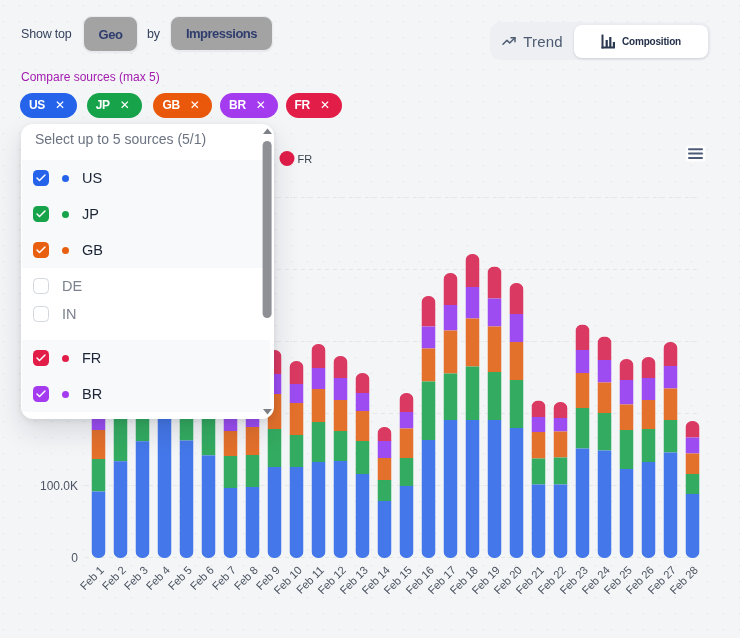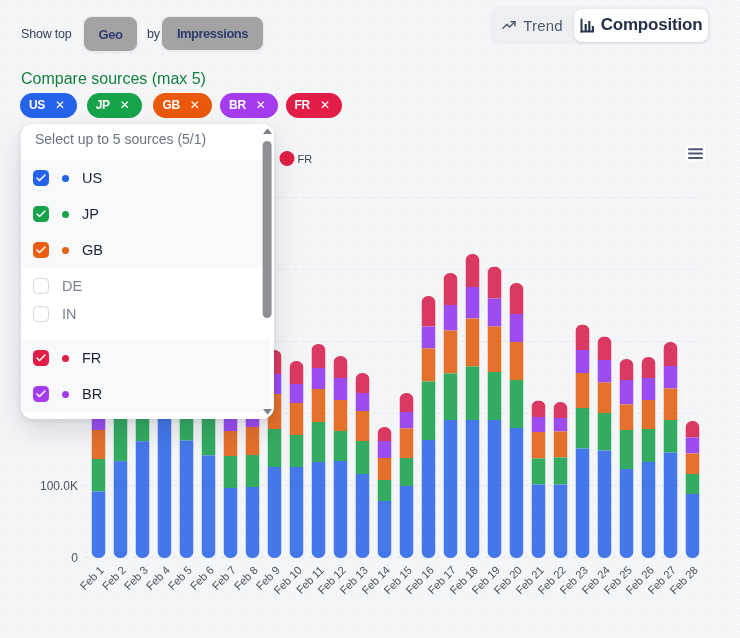--- a/index.html
+++ b/index.html
@@ -3,24 +3,24 @@
 <style>
 *{margin:0;padding:0;box-sizing:border-box}
 html,body{width:740px;height:638px;overflow:hidden}
 body{font-family:"Liberation Sans",sans-serif;background:#f4f5f7;position:relative}
 .dots{position:absolute;inset:0;background-image:radial-gradient(circle 1px at 1.5px 1.5px,#dcdee3 99%,rgba(220,222,227,0) 100%);background-size:16px 16px;background-position:1.9px 4px}
 .abs{position:absolute}
 .btn{position:absolute;background:#a3a3a3;border:1px solid #e9ebef;border-radius:9px;box-shadow:0 1px 2px rgba(16,24,40,.06);display:flex;align-items:center;justify-content:center;font-weight:700;color:#2f3d6e;font-size:13px}
 .lbl{position:absolute;font-size:12.5px;font-weight:400;color:#35425c;letter-spacing:-.2px}
 .chip{position:absolute;top:93px;height:24.5px;border-radius:13px;color:#fff;font-size:12px;font-weight:600;letter-spacing:-.3px;display:flex;align-items:center;padding:0 12px 0 9px}
 .chip .x{margin-left:10px;font-size:12px;font-weight:400;letter-spacing:0}
-.seg{position:absolute;left:490px;top:6px;width:221px;height:38px;background:#edeff3;border-radius:10px;display:flex;align-items:center}
+.seg{position:absolute;left:490px;top:22px;width:221px;height:38px;background:#edeff3;border-radius:10px;display:flex;align-items:center}
 .segbtn{display:flex;align-items:center;justify-content:center;height:33px;border-radius:8px}
 .trend{color:#4d5b70;font-weight:400;width:84px;font-size:15px;letter-spacing:.2px}
-.comp{background:#fff;color:#233048;font-weight:700;width:134px;font-size:17px;letter-spacing:-.2px;box-shadow:0 1px 3px rgba(16,24,40,.14)}
+.comp{background:#fff;color:#233048;font-weight:700;width:134px;font-size:10px;letter-spacing:-.2px;box-shadow:0 1px 3px rgba(16,24,40,.14)}
 .panel{position:absolute;left:21px;top:124px;width:253px;height:295px;background:#fff;border-radius:12px;box-shadow:0 12px 28px rgba(16,24,40,.13),0 2px 6px rgba(16,24,40,.08);z-index:5}
 .phead{position:absolute;top:131px;font-size:14px;color:#6b7280;z-index:6;left:35px}
 .row{position:absolute;left:22px;width:230px;height:36px;display:flex;align-items:center;z-index:6}
 .cb{width:16px;height:16px;border-radius:4.5px;margin-left:11px;display:flex;align-items:center;justify-content:center}
 .cb svg{display:block}
 .cb.un{background:#fff;border:1.5px solid #d3d7dc}
 .dot7{width:7px;height:7px;border-radius:50%;margin-left:13px}
 .rlab{margin-left:13px;font-size:14.5px;color:#1b2535}
 .rlab.dis{color:#7b838e;}
 </style></head>
@@ -357,37 +357,37 @@
 <g fill="#4c5a77">
 <rect x="688" y="148.2" width="15" height="2" rx="1"></rect>
 <rect x="688" y="152.6" width="15" height="2" rx="1"></rect>
 <rect x="688" y="157" width="15" height="2" rx="1"></rect>
 </g>
 </svg>
 
 <div class="lbl" style="left:21px;top:27px">Show top</div>
 <div class="btn" style="left:83px;top:16px;width:55px;height:36px;letter-spacing:-.4px">Geo</div>
 <div class="lbl" style="left:147px;top:27px">by</div>
-<div class="btn" style="left:161px;top:16px;width:103px;height:35px;letter-spacing:-.5px">Impressions</div>
+<div class="btn" style="left:170px;top:16px;width:103px;height:35px;letter-spacing:-.5px">Impressions</div>
 <div class="seg">
   <div class="segbtn trend">
   <svg width="16" height="16" viewBox="0 0 24 24" fill="none" stroke="#4d5b70" stroke-width="2.2" stroke-linecap="round" stroke-linejoin="round" style="margin-right:6px">
         <polyline points="3 17 9 11 13 15 21 7"></polyline>
         <polyline points="15 7 21 7 21 13"></polyline>
       </svg>Trend</div>
   <div class="segbtn comp">
   <svg width="14" height="15" viewBox="0 0 14 15" fill="#2a3950" style="margin-right:7px">
         <rect x="0.5" y="0.5" width="2" height="14" rx="0.5"></rect>
         <rect x="0.5" y="12.5" width="13.5" height="2" rx="0.5"></rect>
         <rect x="4.6" y="6" width="2.2" height="7"></rect>
         <rect x="8.2" y="3" width="2.2" height="10"></rect>
         <rect x="11.8" y="8" width="2.2" height="5"></rect>
       </svg>Composition</div>
 </div>
-<div class="lbl" style="left:21px;top:70px;font-size:16px;color:#15803d;letter-spacing:0">Compare sources (max 5)</div>
+<div class="lbl" style="left:21px;top:70px;font-size:12px;color:#a21caf;letter-spacing:0">Compare sources (max 5)</div>
 <div class="chip" style="left:20px;background:#2563eb">US<span class="x">✕</span></div>
 <div class="chip" style="left:86.7px;background:#16a34a">JP<span class="x">✕</span></div>
 <div class="chip" style="left:153.4px;background:#ea580c">GB<span class="x">✕</span></div>
 <div class="chip" style="left:220.1px;background:#a43bef">BR<span class="x">✕</span></div>
 <div class="chip" style="left:285.5px;background:#e11d48">FR<span class="x">✕</span></div>
 <div class="panel"></div>
 <div class="abs" style="left:22px;top:160px;width:248px;height:108px;background:#f8f9fb;z-index:5"></div>
 <div class="abs" style="left:22px;top:340px;width:248px;height:72px;background:#f8f9fb;z-index:5"></div>
 <div class="phead">Select up to 5 sources (5/1)</div>
 <div class="row" style="top:160px">

